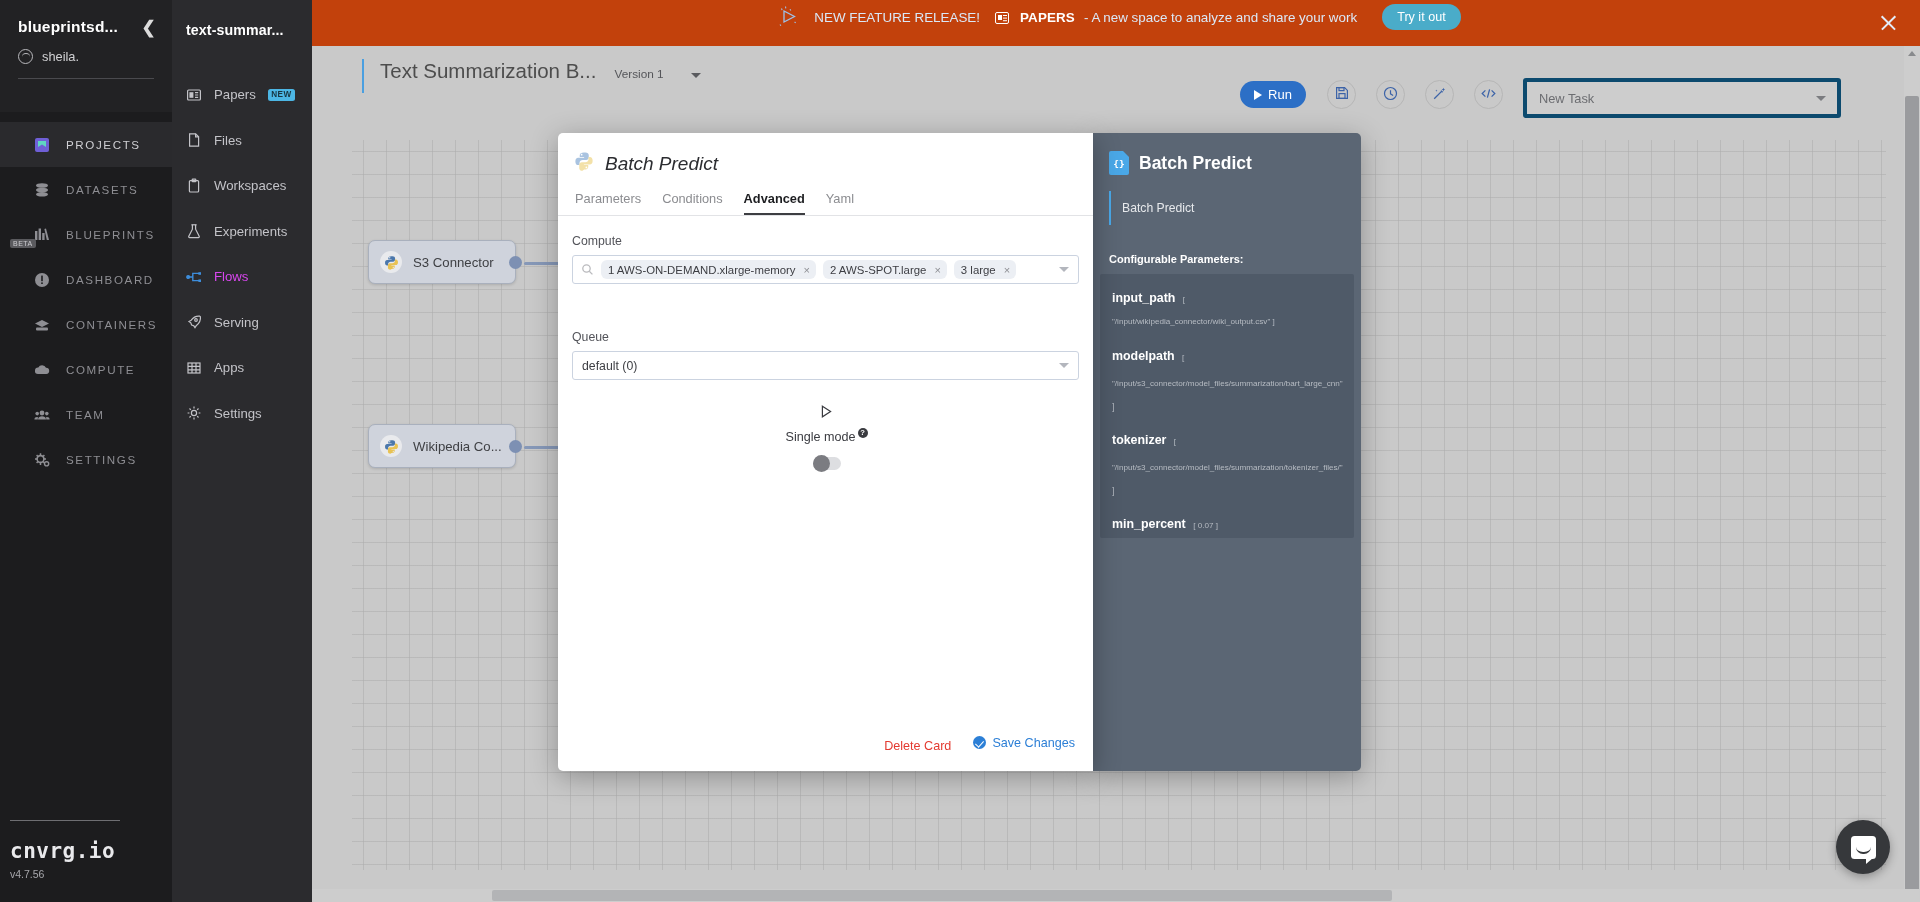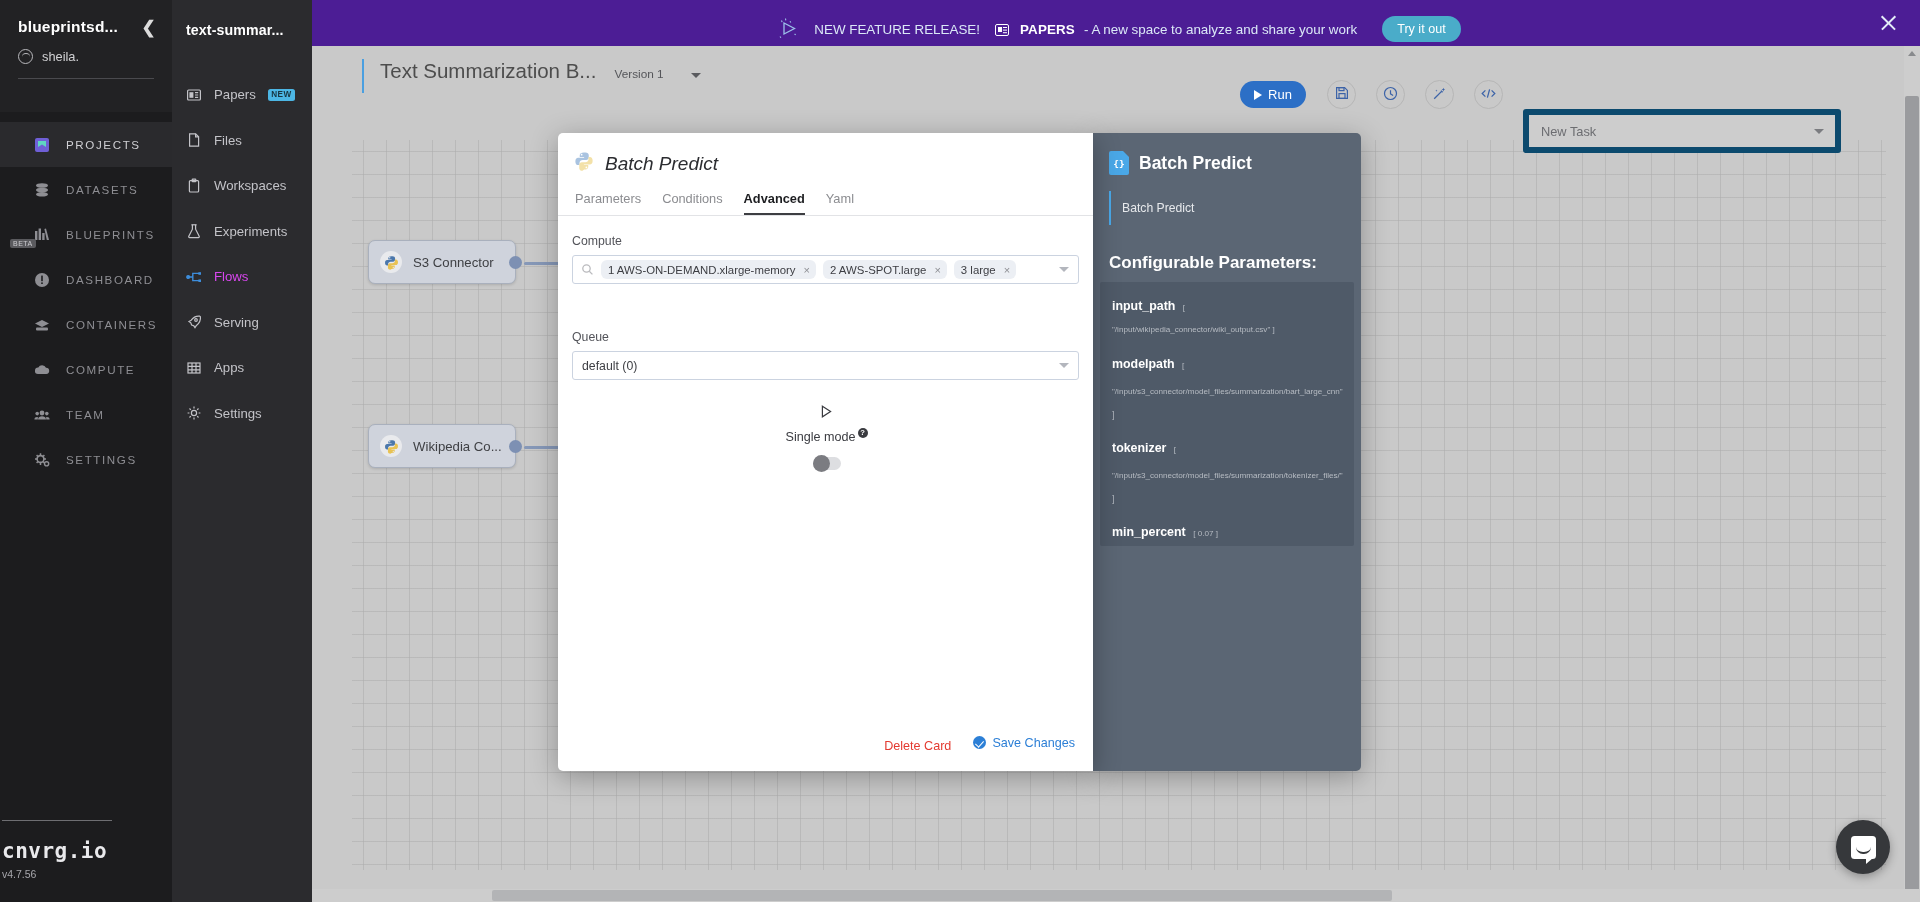--- a/index.html
+++ b/index.html
@@ -41,21 +41,21 @@
   .rail-nav { padding-top: 10px; }
   .rail-item {
     display: flex; align-items: center; gap: 14px;
     height: 45px; padding-left: 32px;
     font-size: 11.6px; letter-spacing: 1.6px; color: #8e8e93;
     cursor: pointer; position: relative;
   }
   .rail-item.active { background: #2a2a2d; color: #cfcfd3; }
   .rail-ico { width: 20px; height: 20px; position: relative; flex: none; }
 
-  .rail-foot { position: absolute; left: 0; bottom: 22px; width: 172px; padding-left: 2px; }
+  .rail-foot { position: absolute; left: 0; bottom: 22px; width: 172px; padding-left: 10px; }
   .rail-foot .ln { width: 110px; height: 1px; background: #6e6e72; margin-bottom: 18px; }
   .rail-foot .logo {
     color: #e9e9ec; font-size: 21px; font-weight: 700;
     font-family: "DejaVu Sans Mono", monospace; letter-spacing: .5px;
   }
   .rail-foot .ver { color: #a7a7ac; font-size: 10.5px; margin-top: 5px; }
 
   
   .side2 {
     position: absolute; left: 172px; top: 0; width: 140px; height: 902px;
@@ -74,21 +74,21 @@
   .side2-item.active { color: #d946ef; }
   .s2-ico { width: 16px; height: 16px; flex: none; position: relative; }
   .badge-new {
     background: #4cb6e4; color: #18343f; font-size: 8.2px; font-weight: 700;
     border-radius: 2.5px; padding: 1.5px 3.5px; letter-spacing: .4px;
   }
 
   
   .banner {
     position: absolute; left: 312px; top: 0; width: 1608px; height: 46px;
-    background: #4c1d95; display: flex; align-items: flex-end; justify-content: center;
+    background: #c2410c; display: flex; align-items: flex-start; justify-content: center;
     gap: 0; z-index: 25;
   }
   .banner-inner { display: flex; align-items: center; gap: 9px; color: #dbe8f7; font-size: 13.4px; }
   .banner-rocket { width: 34px; height: 34px; position: relative; }
   .ban-strong { font-weight: 700; color: #ffffff; letter-spacing: .15px; }
   .ban-papersico {
     display: inline-block; width: 14px; height: 12px; border: 1.6px solid #ffffff;
     border-radius: 2px; position: relative; margin: 0 2px -1px 6px;
   }
   .ban-papersico::before {
@@ -137,23 +137,23 @@
     border-top: 5px solid transparent; border-bottom: 5px solid transparent;
   }
   .icon-btn {
     position: absolute; top: 80px; width: 29px; height: 29px; border-radius: 50%;
     border: 1px solid #b6b6b6; background: transparent;
     display: flex; align-items: center; justify-content: center; cursor: pointer; z-index: 21;
     color: #3c63a8;
   }
   .task-select {
     position: absolute; left: 1523px; top: 78px; width: 318px; height: 33px;
-    background: #cdcdcd; border: 6px solid #0c4a6e; border-radius: 3px;
+    background: #cdcdcd; border: 4px solid #0c4a6e; border-radius: 3px;
     display: flex; align-items: center; padding: 16px 12px;
-    color: #6c6d71; font-size: 12.8px; cursor: pointer; z-index: 21; margin-top: 31px;
+    color: #6c6d71; font-size: 12.8px; cursor: pointer; z-index: 21;
   }
   .task-select .tcaret {
     position: absolute; right: 11px; width: 0; height: 0;
     border-left: 5px solid transparent; border-right: 5px solid transparent;
     border-top: 5.5px solid #7b7c80;
   }
 
   
   .canvas {
     position: absolute; left: 312px; top: 104px; width: 1608px; height: 798px;
@@ -274,21 +274,21 @@
     font-size: 9.5px; color: #fff; font-weight: 700; font-family: "DejaVu Sans Mono", monospace;
   }
   .json-ico::after {
     content: ""; position: absolute; right: 0; top: 0;
     border-left: 6px solid transparent; border-top: 6px solid #5b6674;
   }
   .info-desc {
     margin: 16px 0 0 16px; padding-left: 11px; border-left: 2.2px solid #4aa8e8;
     font-size: 12.2px; color: #e7e9ec; min-height: 34px; display: flex; align-items: center;
   }
-  .info-cfg-title { margin: 28px 0 0 16px; font-size: 17px; font-weight: 700; color: #ffffff; }
+  .info-cfg-title { margin: 28px 0 0 16px; font-size: 11px; font-weight: 700; color: #ffffff; }
   .param-box {
     margin: 9px 7px 0 7px; background: #4f5a68; border-radius: 2px;
     padding: 12px 12px 14px 12px; height: 264px; overflow: hidden;
   }
   .param-row { margin-bottom: 15px; line-height: 1.35; }
   .pname { font-size: 12.4px; font-weight: 700; color: #ffffff; }
   .pval { font-size: 8.1px; color: #b7bcc3; margin-left: 3px; }
   .pval-block { font-size: 8.1px; color: #b7bcc3; display: block; margin-top: 13px; }
   .pbracket { font-size: 8.6px; color: #b7bcc3; display: block; margin-top: 12px; }
 

